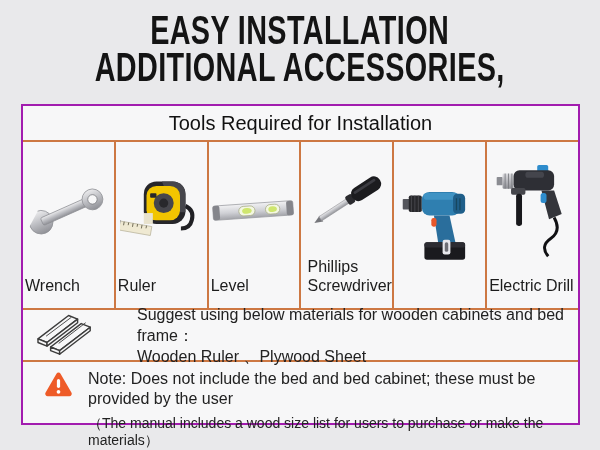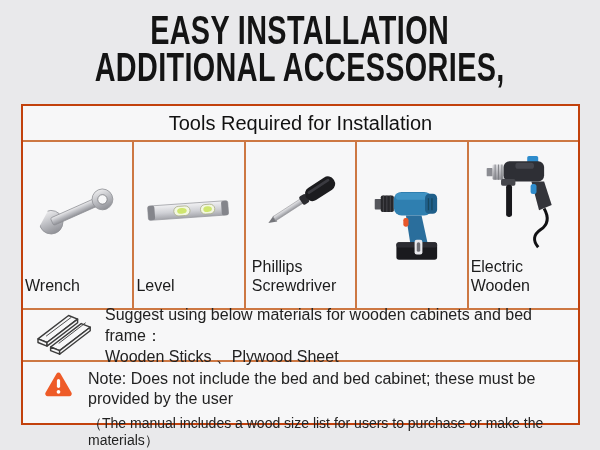--- a/index.html
+++ b/index.html
@@ -7,35 +7,35 @@
     position:relative;width:600px;height:450px;background:#e9e9eb;
     font-family:"Liberation Sans",sans-serif;color:#222;overflow:hidden;
   }
   
   .title{position:absolute;top:12px;left:0;width:600px;text-align:center;
     font-weight:bold;color:#141414;font-size:40px;line-height:37px;}
   .title .tline{display:inline-block;transform:scaleX(0.72);white-space:nowrap;letter-spacing:0.5px;}
   .title div{height:37px;}
   
   .tools-table{position:absolute;left:21px;top:104px;width:559px;height:321px;
-    box-sizing:border-box;border:2px solid #c2410c;background:#f7f7f8;}
+    box-sizing:border-box;border:2px solid #a21caf;background:#f7f7f8;}
   .t-header{box-sizing:border-box;height:36px;border-bottom:2px solid #cd7843;
     display:flex;align-items:center;justify-content:center;
     font-size:20px;color:#111;}
   .t-tools{box-sizing:border-box;height:168px;border-bottom:2px solid #cd7843;display:flex;}
   .tool-cell{flex:1 1 0;box-sizing:border-box;border-right:2px solid #cd7843;
     display:flex;flex-direction:column;min-width:0;}
   .tool-cell:last-child{border-right:none;}
   .tool-fig{flex:1 1 auto;display:flex;align-items:center;justify-content:center;overflow:hidden;}
   .tool-label{flex:0 0 auto;text-align:left;font-size:16px;line-height:19px;
     color:#1c1c1c;padding:0 2px 13px 2px;}
   .tool-label.align-left{text-align:left;padding-left:6px;}
   
   .t-suggest{box-sizing:border-box;height:52px;border-bottom:2px solid #cd7843;
-    display:flex;align-items:center;padding-left:12px;}
+    display:flex;align-items:center;padding-left:12px;gap:32px;}
   .suggest-icon{flex:0 0 auto;}
   .suggest-text{margin-left:10px;font-size:16px;line-height:21px;color:#222;}
   
   .t-note{box-sizing:border-box;height:77px;display:flex;align-items:flex-start;
     padding:7px 8px 0 20px;}
   .note-icon{flex:0 0 auto;margin-top:2px;}
   .note-body{margin-left:14px;}
   .note-main{font-size:16px;line-height:20px;color:#222;max-width:478px;}
   .note-sub{font-size:14px;line-height:17px;color:#222;margin-top:6px;}
 </style>
@@ -70,20 +70,40 @@
               <rect x="-9" y="35" width="25" height="10" rx="2" fill="#f7f7f8" transform="rotate(-38 2 41)"></rect>
               <rect x="14" y="44.5" width="58" height="9" rx="2" fill="url(#gm1)" stroke="#8e8f94" stroke-width="0.8"></rect>
               <circle cx="75" cy="49" r="11.5" fill="url(#gm1)" stroke="#8e8f94" stroke-width="0.8"></circle>
               <circle cx="75" cy="49" r="5.2" fill="#f7f7f8" stroke="#7c7d82" stroke-width="0.8"></circle>
             </g>
           </svg>
         </div>
         <div class="tool-label">Wrench</div>
       </div>
 
+      <div class="tool-cell">
+        <div class="tool-fig">
+          <svg viewBox="0 0 90 95" width="82" height="86">
+            <g transform="rotate(10 12 70)">
+              <rect x="-2" y="63" width="36" height="10" fill="#efe9d2" stroke="#b9b49d" stroke-width="0.8"></rect>
+              <path d="M3,63 v4 M8,63 v3 M13,63 v4 M18,63 v3 M23,63 v4 M28,63 v3" stroke="#6b6652" stroke-width="1"></path>
+              <rect x="-5" y="62" width="4" height="12" fill="#9a9aa0"></rect>
+            </g>
+            <path d="M72,44 q10,5 7,16 q-2,9 -12,9" stroke="#202024" stroke-width="4.5" fill="none"></path>
+            <rect x="26" y="17" width="46" height="47" rx="14" fill="#26262a"></rect>
+            <path d="M46,17 h12 a14,14 0 0 1 14,14 v20 h-12 z" fill="#46464c"></path>
+            <rect x="29" y="22" width="37" height="38" rx="11" fill="#f2c500"></rect>
+            <circle cx="48" cy="41" r="11" fill="#46464c"></circle>
+            <circle cx="48" cy="41" r="5" fill="#28282c"></circle>
+            <rect x="26" y="52" width="10" height="12" fill="#e8e2cc"></rect>
+            <rect x="33" y="30" width="7" height="5" rx="1" fill="#26262a"></rect>
+          </svg>
+        </div>
+        <div class="tool-label">Ruler</div>
+      </div>
 
       <div class="tool-cell">
         <div class="tool-fig">
           <svg viewBox="0 0 90 60" width="86" height="58">
             <defs>
               <linearGradient id="gm3" x1="0" y1="0" x2="0" y2="1">
                 <stop offset="0" stop-color="#f2f2f4"></stop>
                   <stop offset="0.55" stop-color="#cfd0d5"></stop>
                   <stop offset="1" stop-color="#a3a4aa"></stop>
               </linearGradient>
@@ -159,42 +179,42 @@
             <rect x="50" y="6" width="13" height="8" rx="2" fill="#2e8ccc"></rect>
             <rect x="22" y="12" width="48" height="24" rx="7" fill="#2e2f35"></rect>
             <rect x="36" y="14" width="22" height="7" rx="3" fill="#44454c"></rect>
             <rect x="19" y="33" width="17" height="8" rx="2" fill="#45464c"></rect>
             <rect x="25" y="40" width="7" height="38" rx="3" fill="#18181c"></rect>
             <path d="M55,36 h15 l9,28 -15,6 z" fill="#34353b"></path>
             <rect x="54" y="39" width="7" height="12" rx="3" fill="#2e8ccc"></rect>
             <path d="M70,68 q9,16 -4,25 q-13,9 -3,21" stroke="#111114" stroke-width="3.5" fill="none"></path>
           </svg>
         </div>
-        <div class="tool-label">Electric Wooden</div>
+        <div class="tool-label">Electric Drill</div>
       </div>
 
     </div>
 
     <div class="t-suggest">
       <span class="suggest-icon">
         <svg viewBox="0 0 66 50" width="60" height="45">
           <g fill="#f7f7f8" stroke="#3c3c3c" stroke-width="1.6" stroke-linejoin="round">
             <polygon points="3,31 37,5 47,9 13,35"></polygon>
             <polygon points="3,31 13,35 13,39 3,35"></polygon>
             <polygon points="13,35 47,9 47,13 13,39"></polygon>
             <polygon points="17,40 51,14 61,18 27,44"></polygon>
             <polygon points="17,40 27,44 27,48 17,44"></polygon>
             <polygon points="27,44 61,18 61,22 27,48"></polygon>
             <path d="M12,28 L40,7 M26,36 L56,13" fill="none" stroke-width="1"></path>
           </g>
         </svg>
       </span>
       <div class="suggest-text">
         <div>Suggest using below materials for wooden cabinets and bed frame：</div>
-        <div>Wooden Sticks 、Plywood Sheet</div>
+        <div>Wooden Ruler 、Plywood Sheet</div>
       </div>
     </div>
 
     <div class="t-note">
       <span class="note-icon">
         <svg viewBox="0 0 36 33" width="31" height="28">
           <path d="M15.6,3.2 a2.8,2.8 0 0 1 4.8,0 l12.8,22.2 a2.9,2.9 0 0 1 -2.5,4.4 h-25.4 a2.9,2.9 0 0 1 -2.5,-4.4 z" fill="#ee5b28"></path>
           <rect x="16.1" y="9.5" width="3.8" height="10.5" rx="1.9" fill="#ffffff"></rect>
           <circle cx="18" cy="24.5" r="2.2" fill="#ffffff"></circle>
         </svg>

